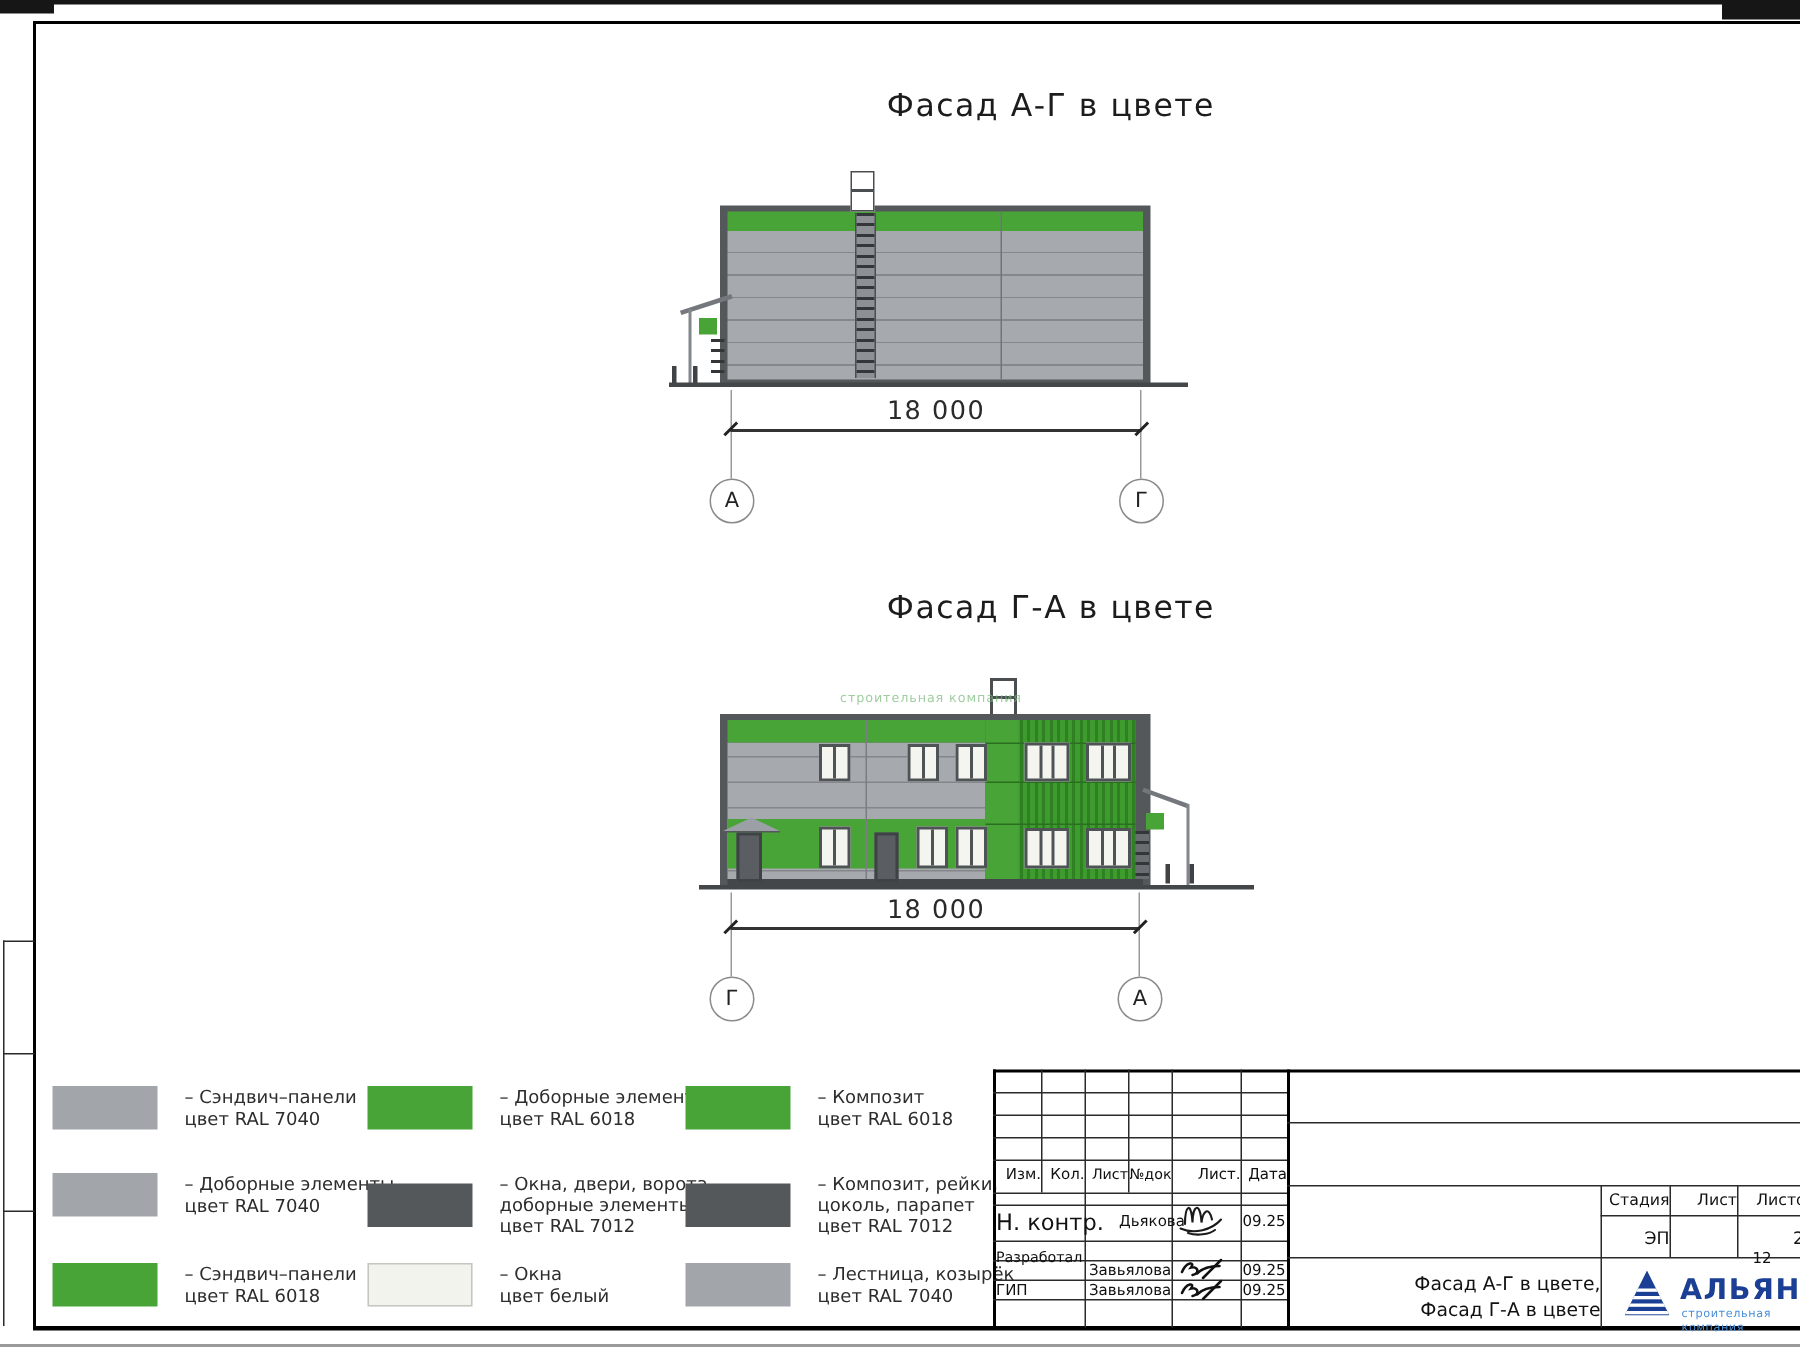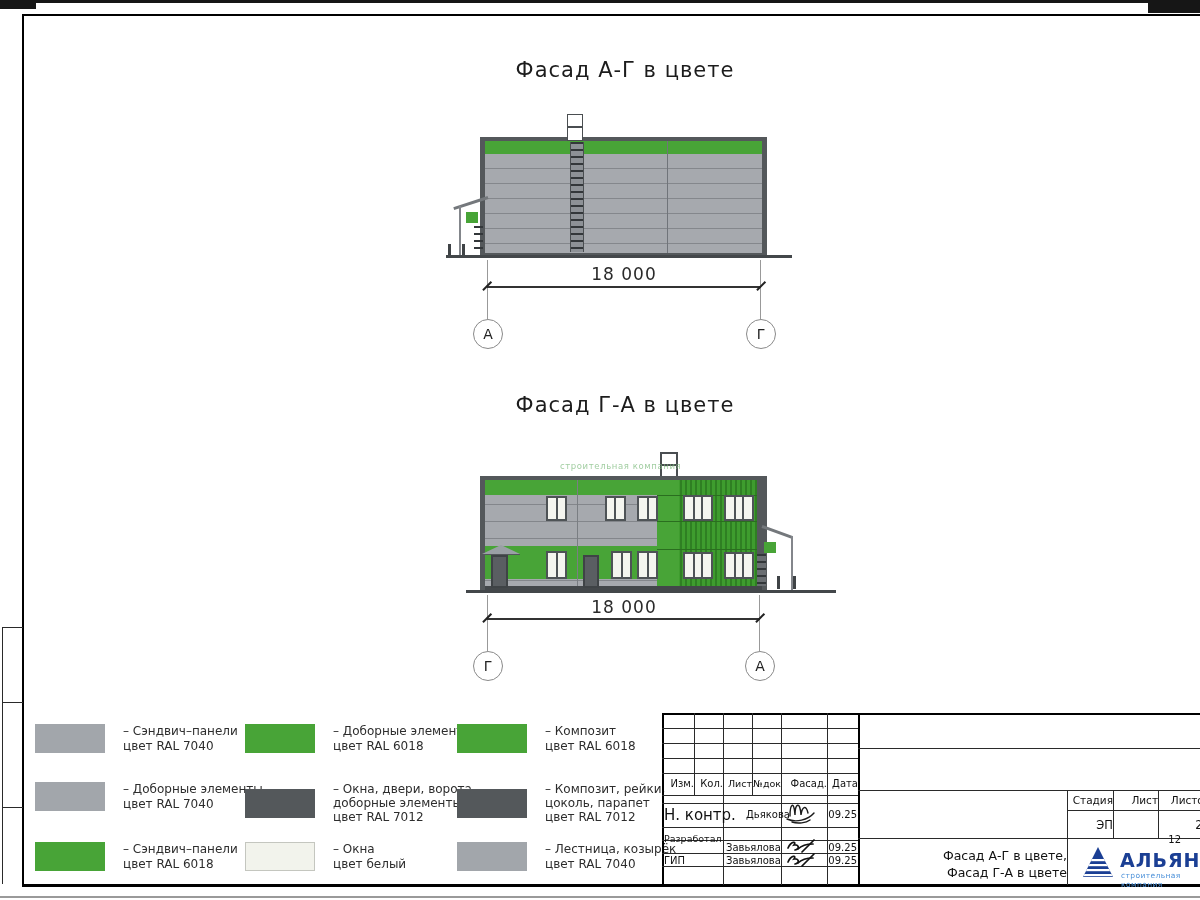--- a/index.html
+++ b/index.html
@@ -16,21 +16,21 @@
   .win2{background-image:linear-gradient(90deg,rgba(0,0,0,0) calc(50% - 1px),#4E5356 calc(50% - 1px),#4E5356 calc(50% + 1px),rgba(0,0,0,0) calc(50% + 1px));}
   .win3{background-image:linear-gradient(90deg,#4E5356,#4E5356),linear-gradient(90deg,#4E5356,#4E5356);
         background-size:2px 100%,2px 100%;background-position:32% 0,66% 0;background-repeat:no-repeat;}
   .door{position:absolute;background:#5a5e62;border:2px solid #3f4346;box-sizing:border-box;}
   .bollard{position:absolute;width:3px;background:#3f4346;}
   .ext{position:absolute;width:1px;background:#999;}
   .dim{position:absolute;height:1.5px;background:#333;}
   .tick{position:absolute;width:12px;height:1.5px;background:#222;transform:rotate(-45deg);}
   .axis{position:absolute;width:28px;height:28px;border:1px solid #8a8a8a;border-radius:50%;
         background:#fff;display:flex;align-items:center;justify-content:center;font-size:14px;color:#222;}
-  .ftitle{position:absolute;text-align:center;font-size:21px;letter-spacing:1px;color:#1c1c1c;}
+  .ftitle{position:absolute;text-align:right;font-size:21px;letter-spacing:1px;color:#1c1c1c;}
   .dimtxt{position:absolute;text-align:center;font-size:17px;color:#2a2a2a;letter-spacing:1px;}
   
   .leg-item{position:absolute;display:flex;align-items:center;}
   .leg-swatch{width:70px;height:29px;flex:0 0 70px;}
   .leg-swatch.white{border:1px solid #c4c6bf;box-sizing:border-box;}
   .leg-text{margin-left:18px;font-size:12px;line-height:1.18;color:#2d2d2d;}
   
   .tb-txt{position:absolute;font-size:10px;color:#111;}
   .tb-c{text-align:right;}
   .sig{position:absolute;}
@@ -250,21 +250,21 @@
     <div class="thin" style="left:1067px;top:810px;width:133px;height:1px;"></div>
     <div class="thin" style="left:858px;top:838px;width:342px;height:1.2px;"></div>
     <div class="thin" style="left:1067px;top:790px;width:1.2px;height:95px;"></div>
     <div class="thin" style="left:1113px;top:790px;width:1px;height:48px;"></div>
     <div class="thin" style="left:1158px;top:790px;width:1px;height:48px;"></div>
 
     <div class="tb-txt tb-c" style="left:662px;top:778px;width:32px;">Изм.</div>
     <div class="tb-txt tb-c" style="left:694px;top:778px;width:29px;">Кол.</div>
     <div class="tb-txt tb-c" style="left:723px;top:778px;width:29px;font-size:9.5px;">Лист</div>
     <div class="tb-txt tb-c" style="left:752px;top:778px;width:29px;font-size:9.5px;">№док</div>
-    <div class="tb-txt tb-c" style="left:781px;top:778px;width:46px;">Фасад.</div>
+    <div class="tb-txt tb-c" style="left:781px;top:778px;width:46px;">Лист.</div>
     <div class="tb-txt tb-c" style="left:827px;top:778px;width:31px;">Дата</div>
 
     <div class="tb-txt" style="left:664px;top:809px;font-size:9.5px;margin-top:24px;">Разработал</div>
     <div class="tb-txt" style="left:726px;top:809px;margin-left:20px;">Дьякова</div>
     <div class="tb-txt tb-c" style="left:828px;top:809px;width:29px;">09.25</div>
     <div class="tb-txt" style="left:664px;top:806px;font-size:15px;">Н. контр.</div>
     <div class="tb-txt" style="left:726px;top:842px;">Завьялова</div>
     <div class="tb-txt tb-c" style="left:828px;top:842px;width:29px;">09.25</div>
     <div class="tb-txt" style="left:664px;top:855px;">ГИП</div>
     <div class="tb-txt" style="left:726px;top:855px;">Завьялова</div>

